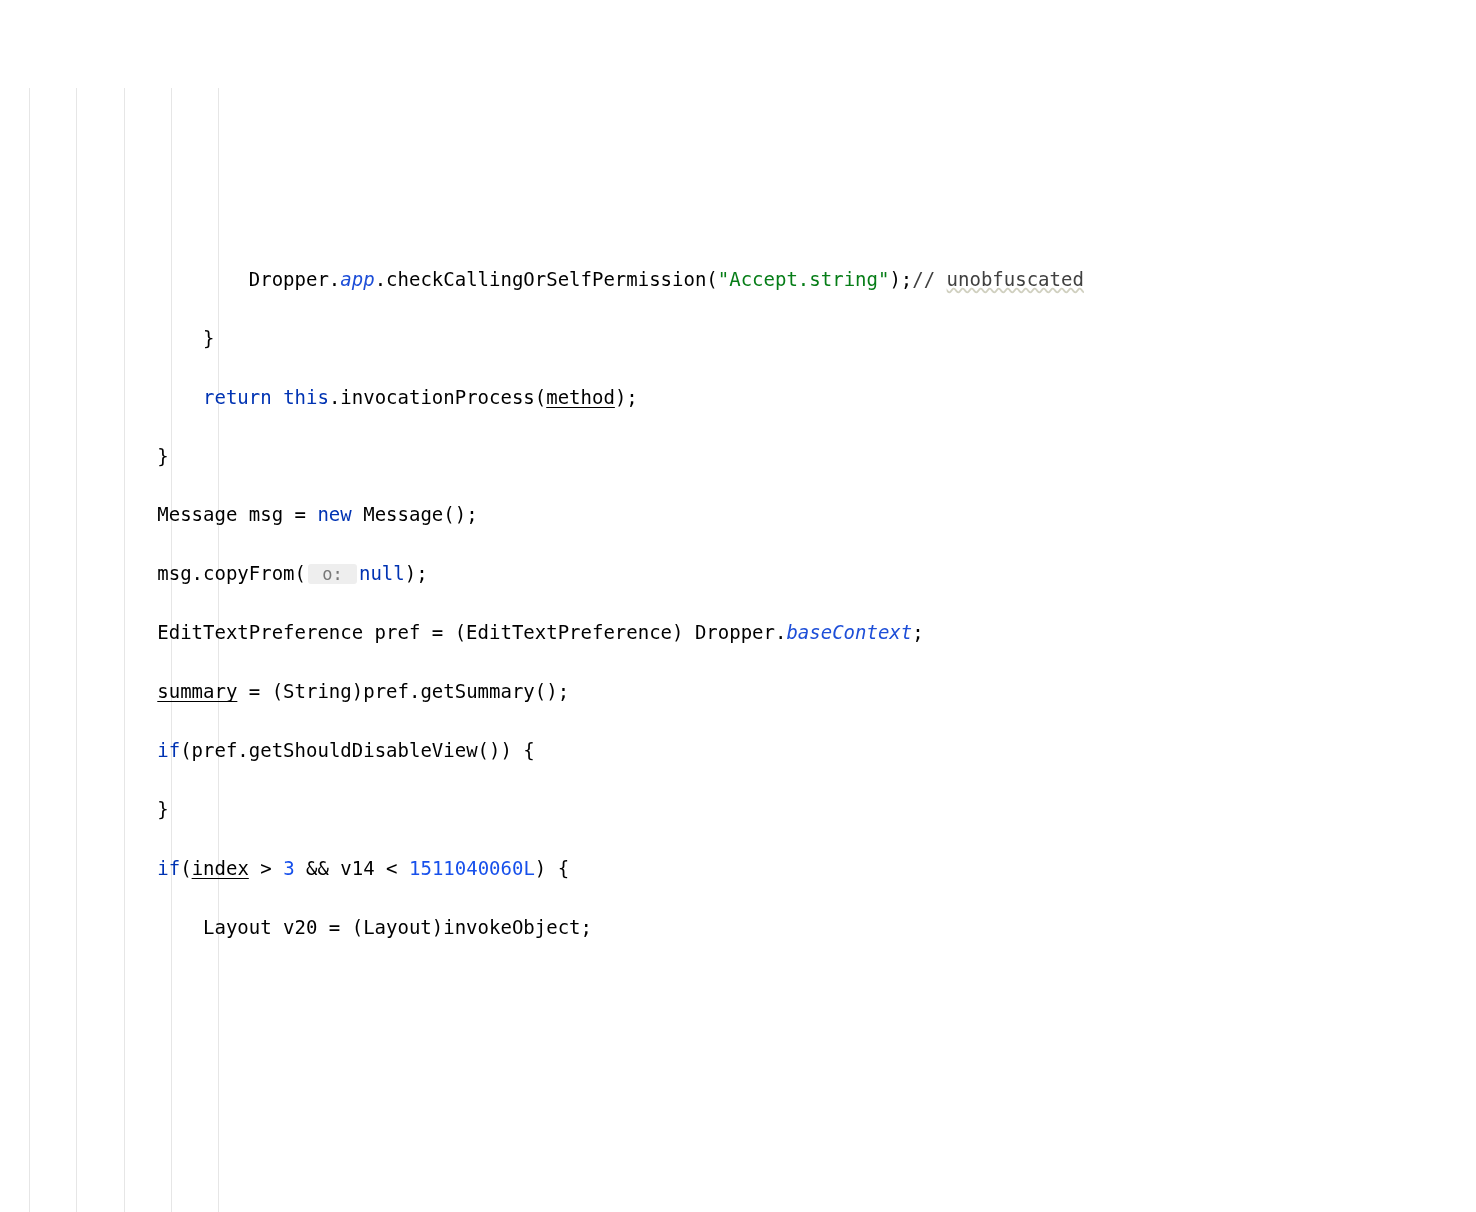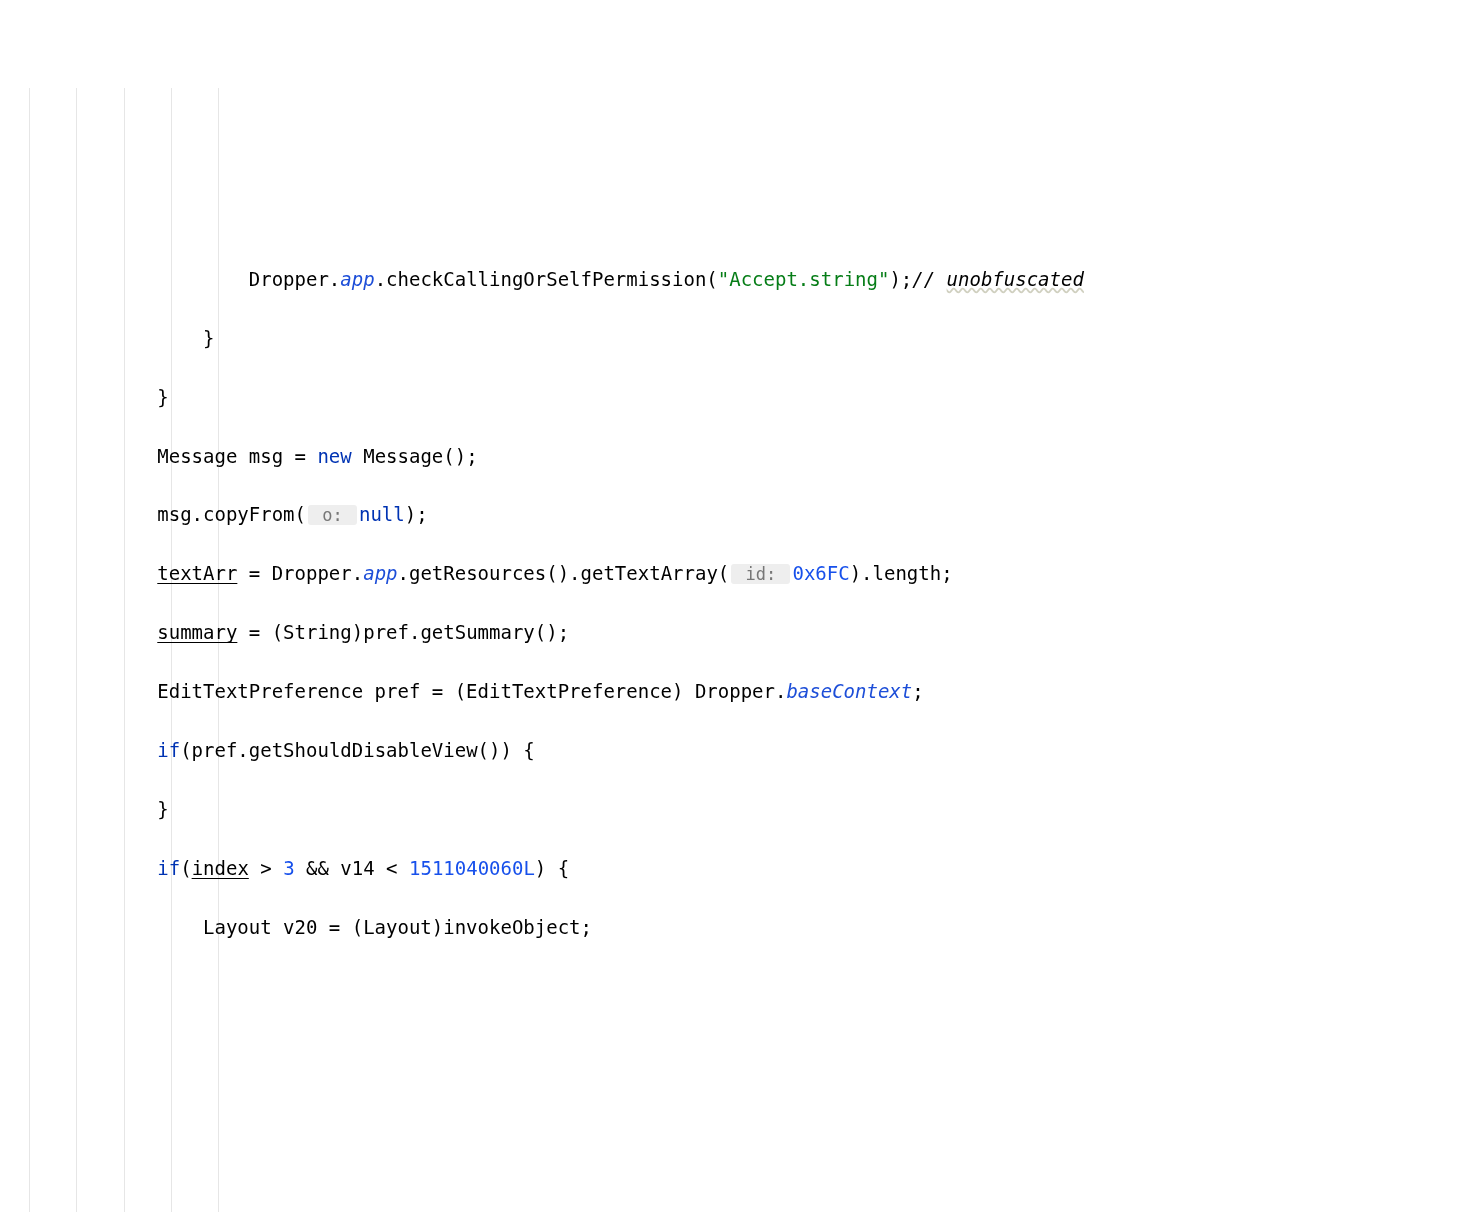--- a/index.html
+++ b/index.html
@@ -29,21 +29,21 @@
     .g1 { left: 29px; }
     .g2 { left: 76px; }
     .g3 { left: 124px; }
     .g4 { left: 171px; }
     .g5 { left: 218px; }
     .kw { color: #0033b3; }
     .num { color: #1750eb; }
     .str { color: #067d17; }
     .field { color: #1d4ed8; font-style: italic; }
     .warn { text-decoration: underline wavy #d0d0c0; text-decoration-skip-ink: none; }
-    .comment { color: #000000; font-style: italic; }
+    .comment { color: #404040; }
     .hint {
       background: #eeeeee;
       color: #777;
       border-radius: 3px;
       padding: 0px 4px;
       margin: 0 2px;
       font-size: 17px;
       font-style: normal;
     }
     .ul { text-decoration: underline; text-underline-offset: 3px; }
@@ -53,26 +53,26 @@
 
 
 <div class="editor">
 <div class="guide g1"></div>
 <div class="guide g2"></div>
 <div class="guide g3"></div>
 <div class="guide g4"></div>
 <div class="guide g5"></div>
 <div class="line"><span>                    Dropper.</span><span class="field">app</span><span>.checkCallingOrSelfPermission(</span><span class="str">"Accept.string"</span><span>);</span><span class="comment"><span>// </span><span class="warn">unobfuscated</span></span></div>
 <div class="line"><span>                }</span></div>
+<div class="line"><span>                </span><span class="kw">return</span><span> </span><span class="kw">this</span><span>.invocationProcess(</span><span class="ul">method</span><span>);</span></div>
 <div class="line"><span>            }</span></div>
 <div class="line"><span>            Message msg = </span><span class="kw">new</span><span> Message();</span></div>
 <div class="line"><span>            msg.copyFrom(</span><span class="hint"> o: </span><span class="kw">null</span><span>);</span></div>
-<div class="line"><span>            </span><span class="ul">textArr</span><span> = Dropper.</span><span class="field">app</span><span>.getResources().getTextArray(</span><span class="hint"> id: </span><span class="num">0x6FC</span><span>).length;</span></div>
+<div class="line"><span>            EditTextPreference pref = (EditTextPreference) Dropper.</span><span class="field">baseContext</span><span>;</span></div>
 <div class="line"><span>            </span><span class="ul warn">summary</span><span> = (String)pref.getSummary();</span></div>
-<div class="line"><span>            EditTextPreference pref = (EditTextPreference) Dropper.</span><span class="field">baseContext</span><span>;</span></div>
 <div class="line"><span>            </span><span class="kw">if</span><span>(pref.getShouldDisableView()) {</span></div>
 <div class="line"><span>            }</span></div>
 <div class="line"><span>            </span><span class="kw">if</span><span>(</span><span class="ul">index</span><span> &gt; </span><span class="num">3</span><span> &amp;&amp; v14 &lt; </span><span class="num">1511040060L</span><span>) {</span></div>
 <div class="line"><span>                Layout v20 = (Layout)invokeObject;</span></div>
 
 
 
 
 
 

